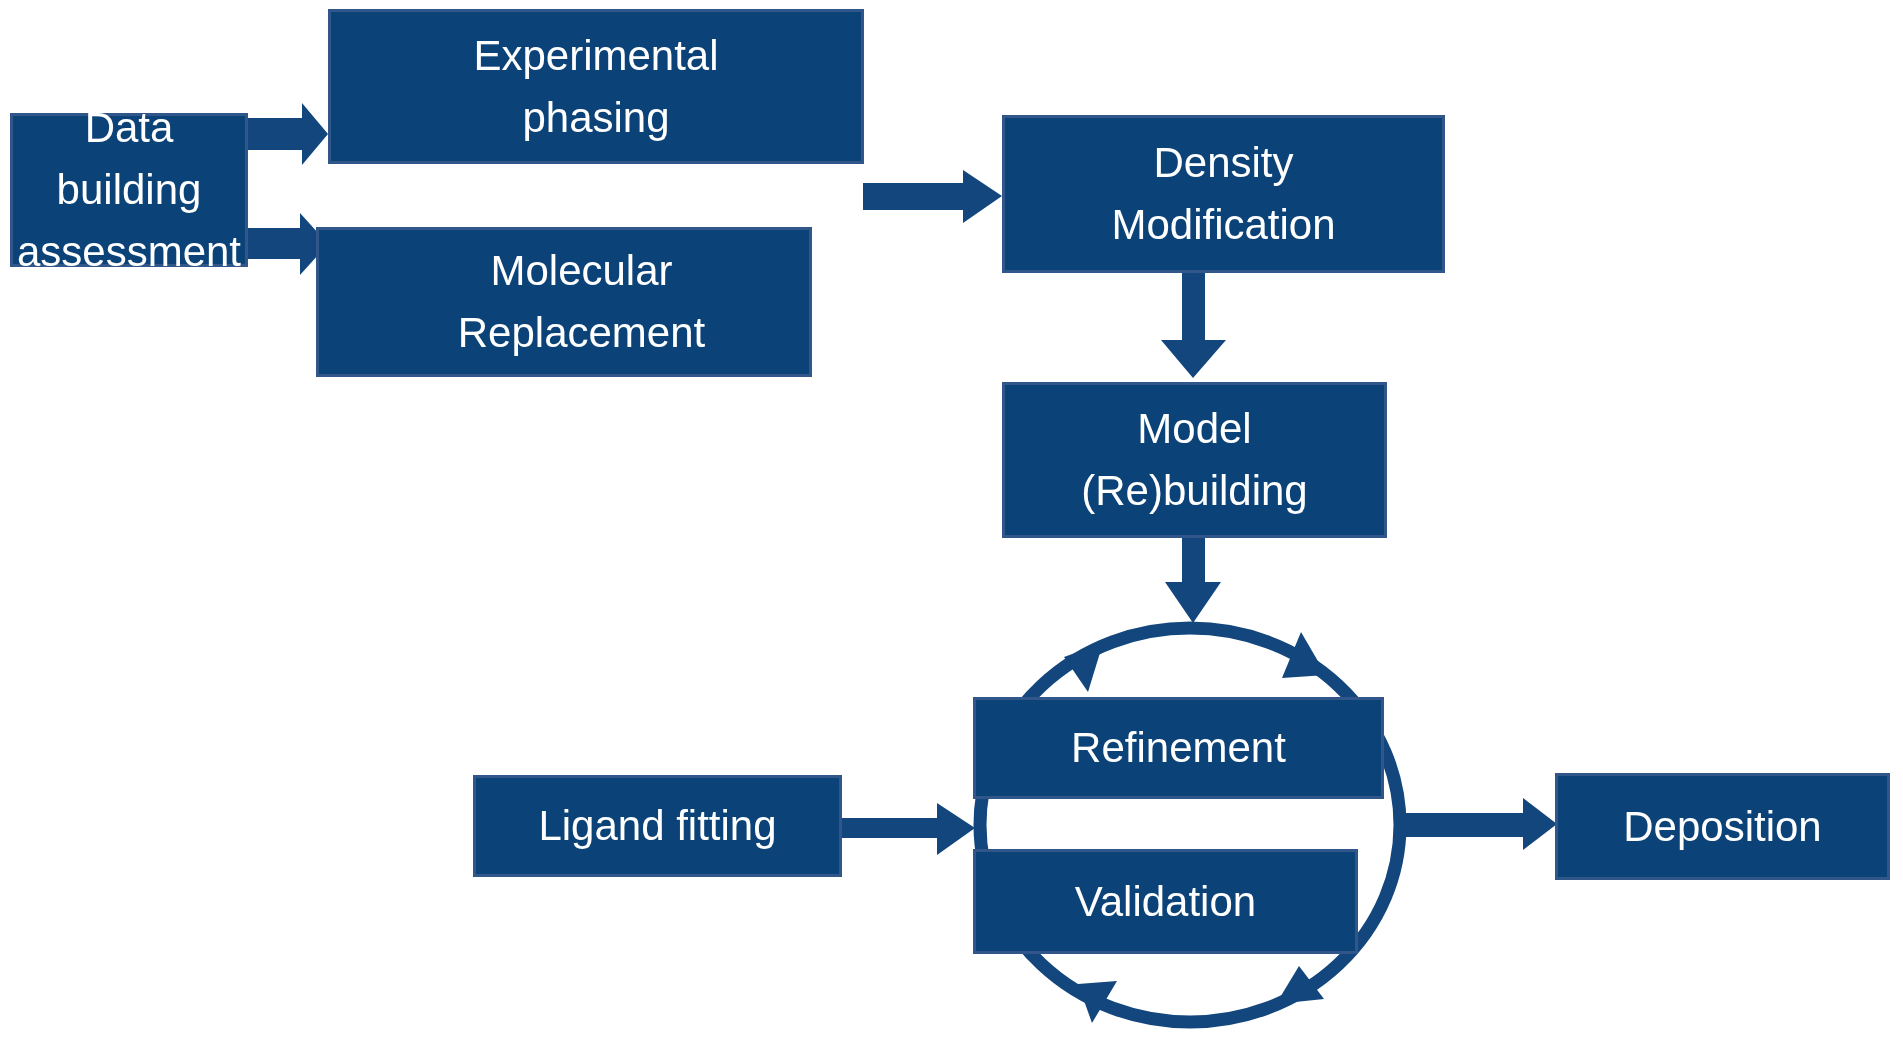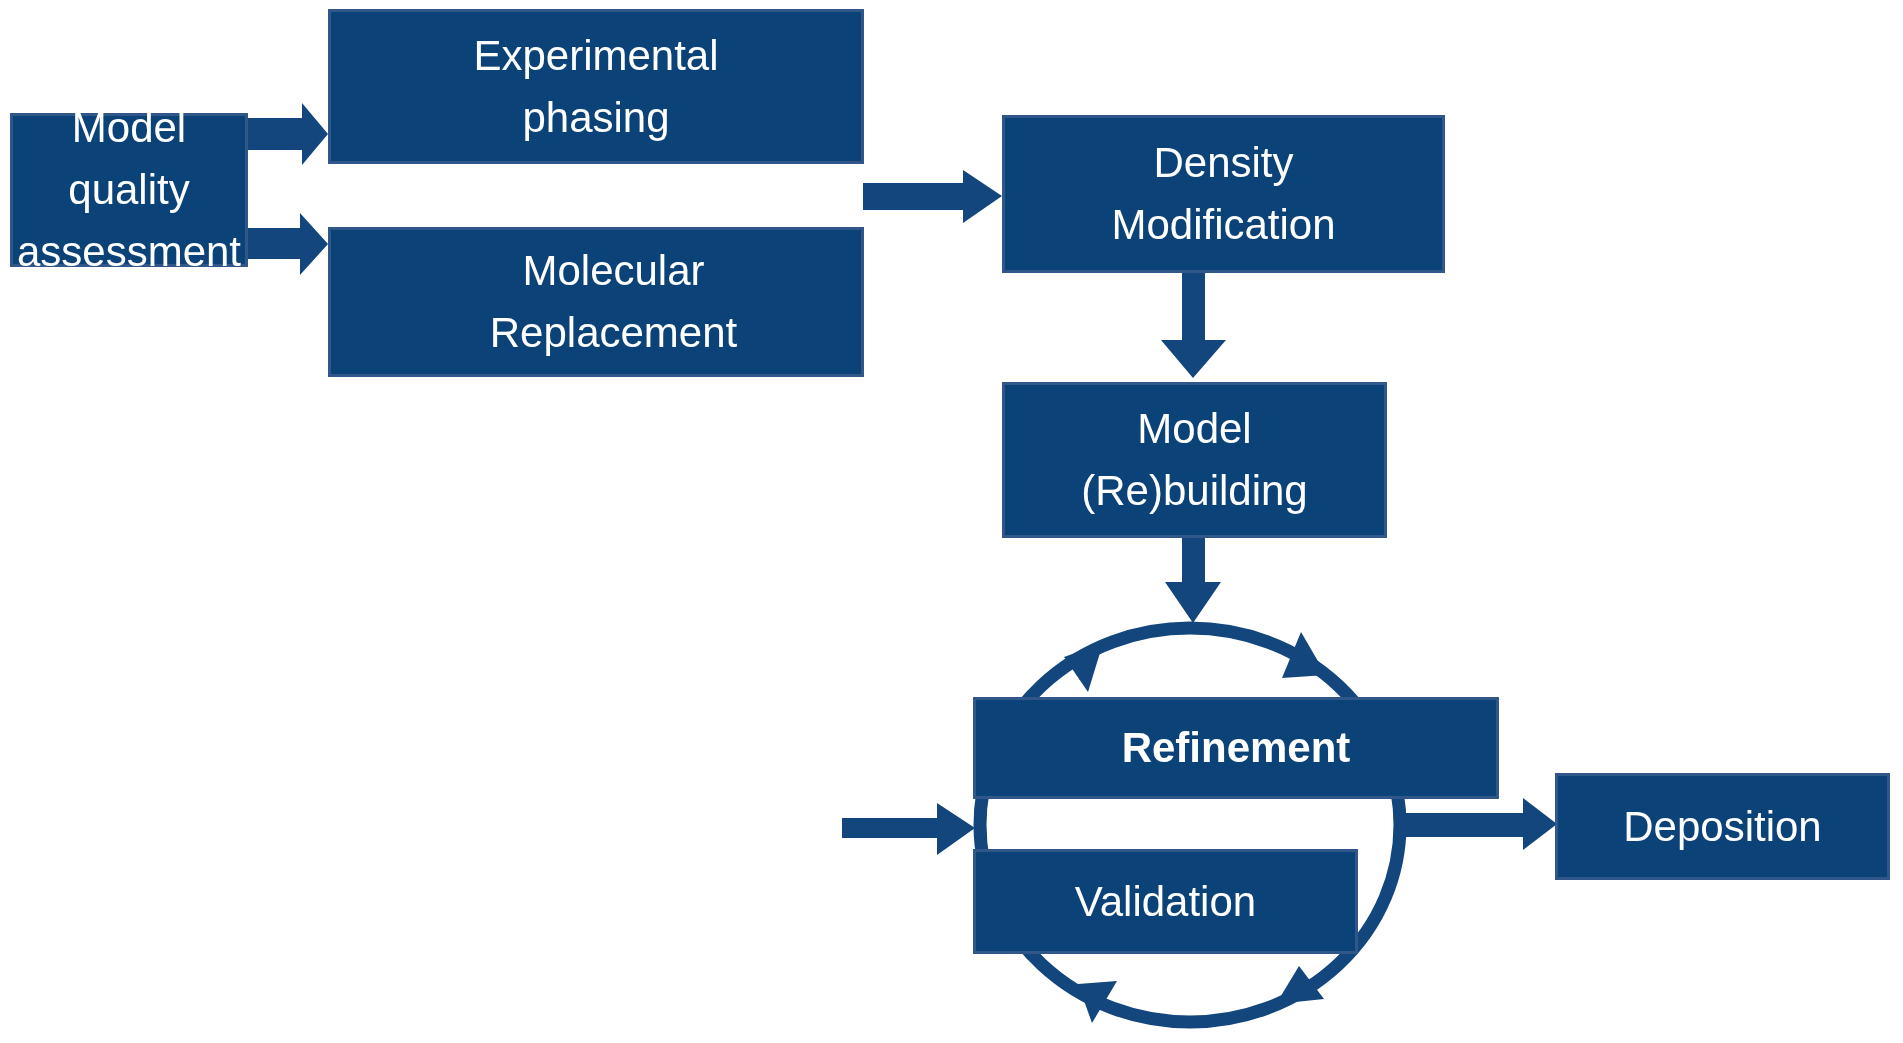--- a/index.html
+++ b/index.html
@@ -37,24 +37,24 @@
     color: #ffffff;
     font-size: 42px;
     line-height: 62px;
     text-align: center;
     white-space: pre-line;
     letter-spacing: 0px;
   }
   
   .n-dq { left: 10px;   top: 113px; width: 238px; height: 154px; }
   .n-ep { left: 328px;  top: 9px;   width: 536px; height: 155px; }
-  .n-mr { left: 328px;  top: 227px; width: 536px; height: 150px; padding-left: 35px; }
+  .n-mr { left: 316px;  top: 227px; width: 496px; height: 150px; padding-left: 35px; }
   .n-dm { left: 1002px; top: 115px; width: 443px; height: 158px; }
   .n-mb { left: 1002px; top: 382px; width: 385px; height: 156px; }
-  .n-rf { left: 973px;  top: 697px; width: 526px; height: 102px; font-weight: bold; }
+  .n-rf { left: 973px;  top: 697px; width: 411px; height: 102px; }
   .n-vl { left: 973px;  top: 849px; width: 385px; height: 105px; }
   .n-lf { left: 473px;  top: 775px; width: 369px; height: 102px; }
   .n-dp { left: 1555px; top: 773px; width: 335px; height: 107px; align-items: center; }
 </style>
 </head>
 <body>
 
 <div class="stage">
 
   <svg class="connector-layer" viewBox="0 0 1903 1043" xmlns="http://www.w3.org/2000/svg">
@@ -69,21 +69,21 @@
     <polygon points="248,118 302,118 302,103 328,134 302,165 302,150 248,150" fill="#12467c"></polygon>
     <polygon points="248,228 300,228 300,213 328,244 300,275 300,259 248,259" fill="#12467c"></polygon>
     <polygon points="863,183 963,183 963,170 1002,196 963,223 963,210 863,210" fill="#12467c"></polygon>
     <polygon points="1182,273 1205,273 1205,340 1226,340 1193,378 1161,340 1182,340" fill="#12467c"></polygon>
     <polygon points="1182,538 1205,538 1205,582 1221,582 1193,623 1165,582 1182,582" fill="#12467c"></polygon>
     <polygon points="842,818 937,818 937,803 975,828 937,855 937,838 842,838" fill="#12467c"></polygon>
     <polygon points="1402,813 1523,813 1523,798 1557,824 1523,850 1523,837 1402,837" fill="#12467c"></polygon>
   </svg>
 
   <div class="node n-dq">
-    <span class="node-label">Model quality
+    <span class="node-label">Data building
 assessment</span>
   </div>
 
   <div class="node n-ep">
     <span class="node-label">Experimental
 phasing</span>
   </div>
 
   <div class="node n-mr">
     <span class="node-label">Molecular
@@ -101,18 +101,21 @@
   </div>
 
   <div class="node n-rf">
     <span class="node-label">Refinement</span>
   </div>
 
   <div class="node n-vl">
     <span class="node-label">Validation</span>
   </div>
 
+  <div class="node n-lf">
+    <span class="node-label">Ligand fitting</span>
+  </div>
 
   <div class="node n-dp">
     <span class="node-label">Deposition</span>
   </div>
 
 </div>
 
 </body></html>

